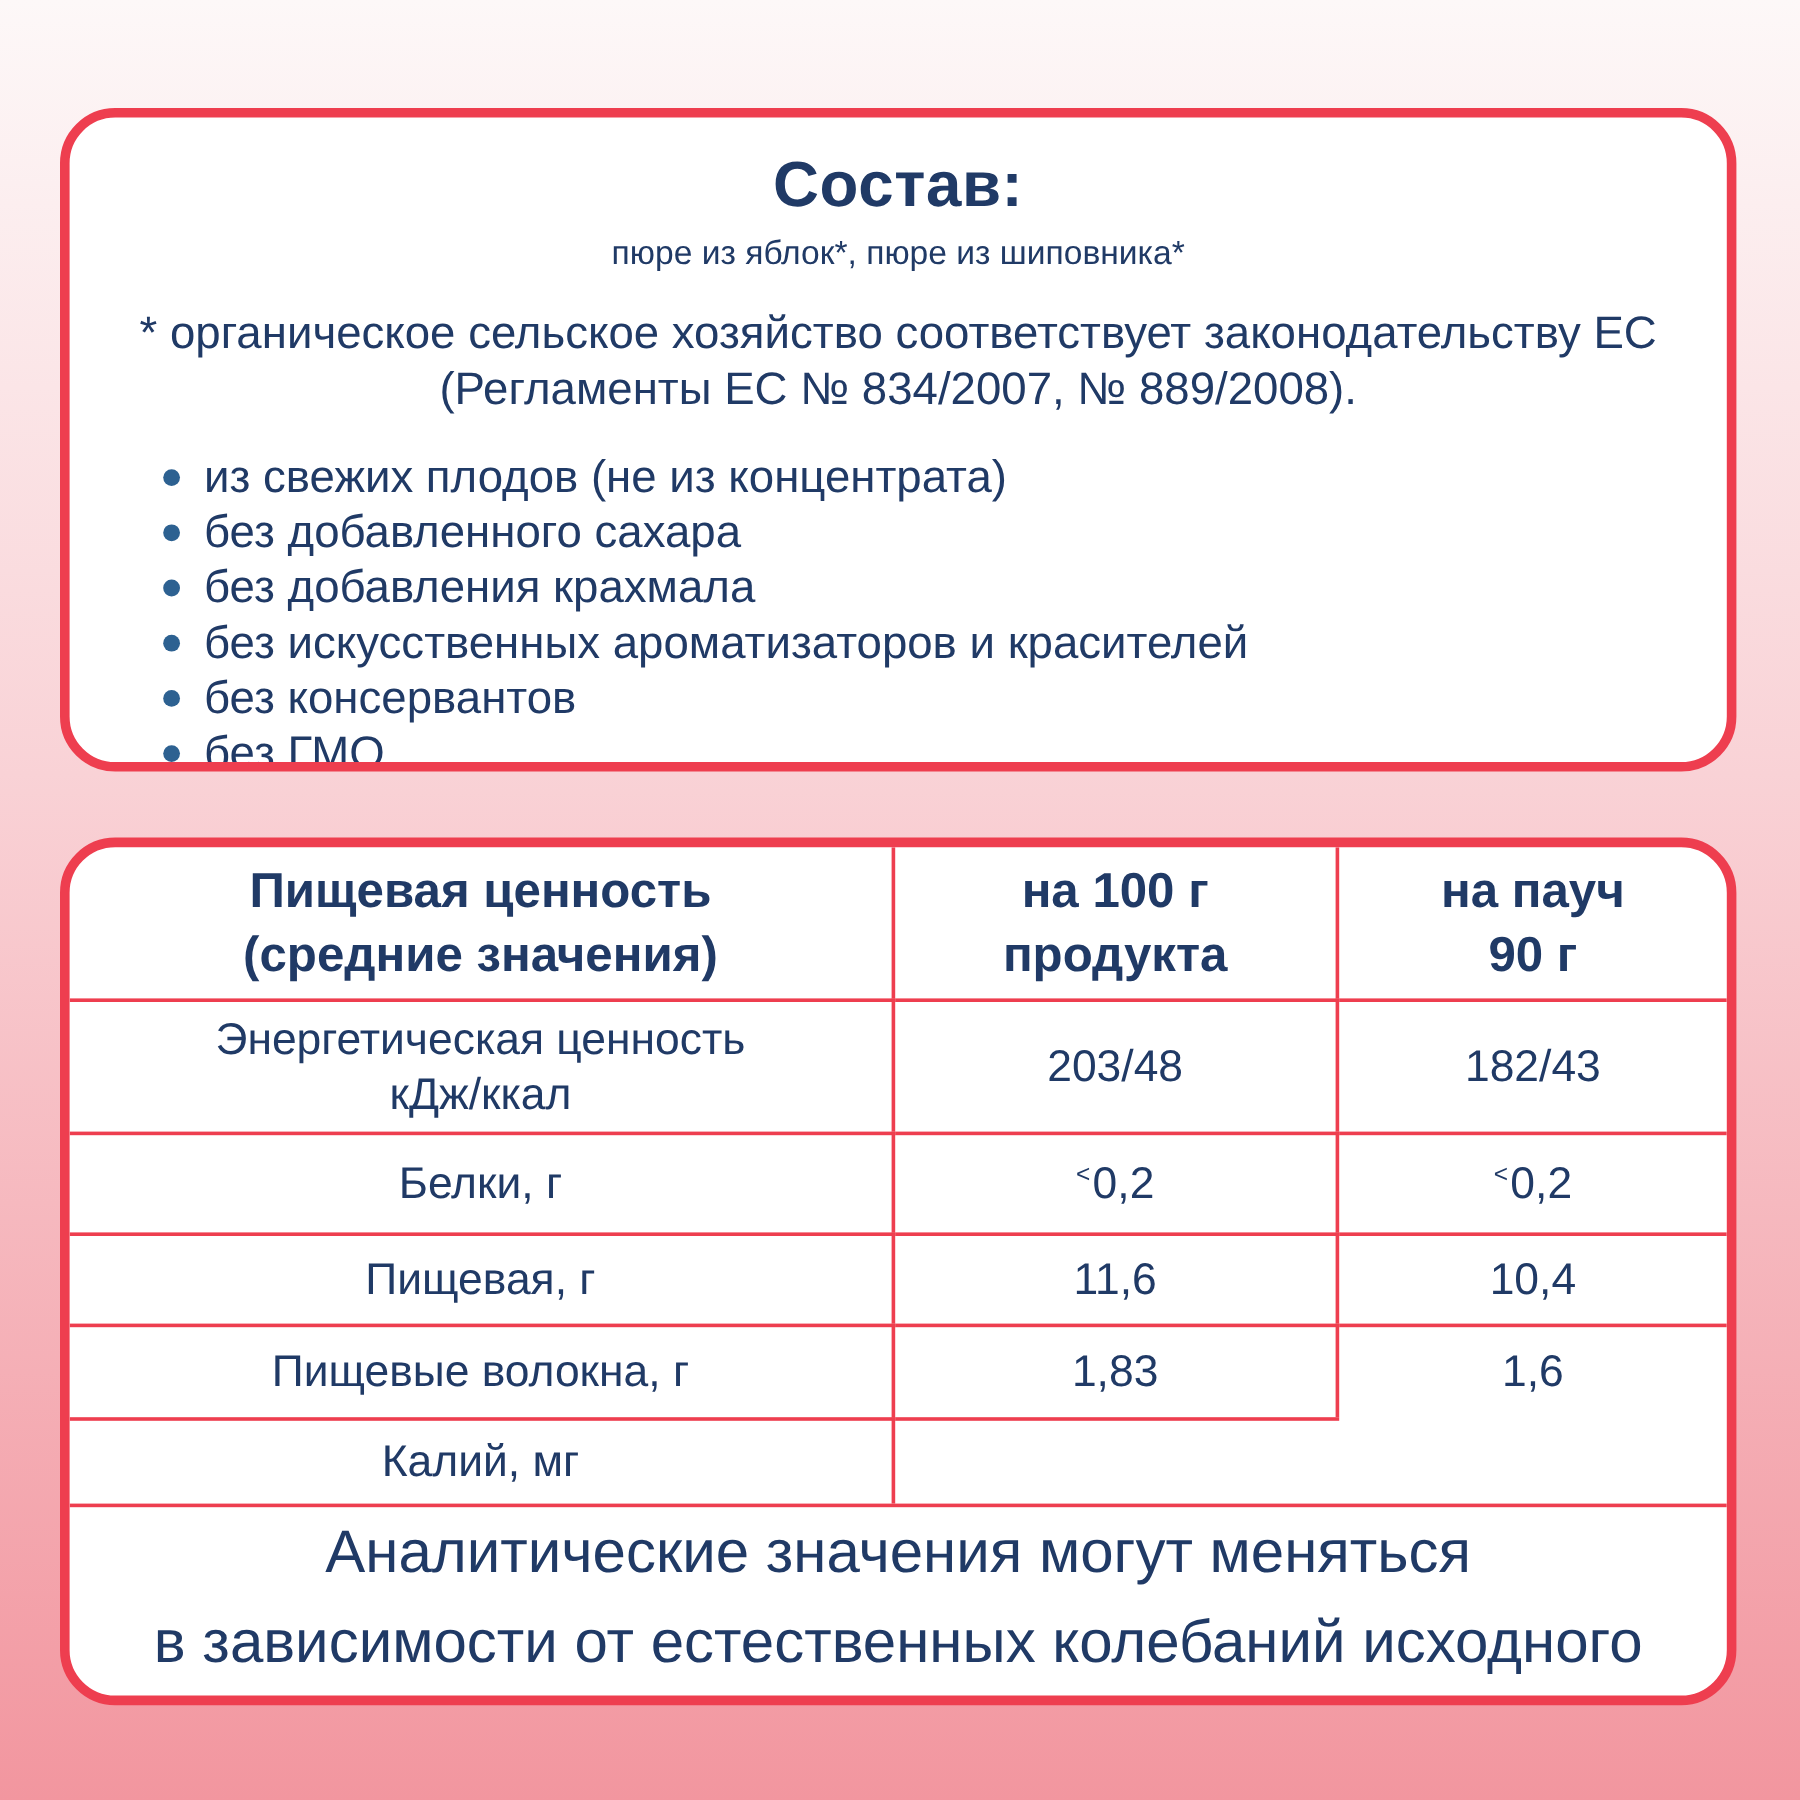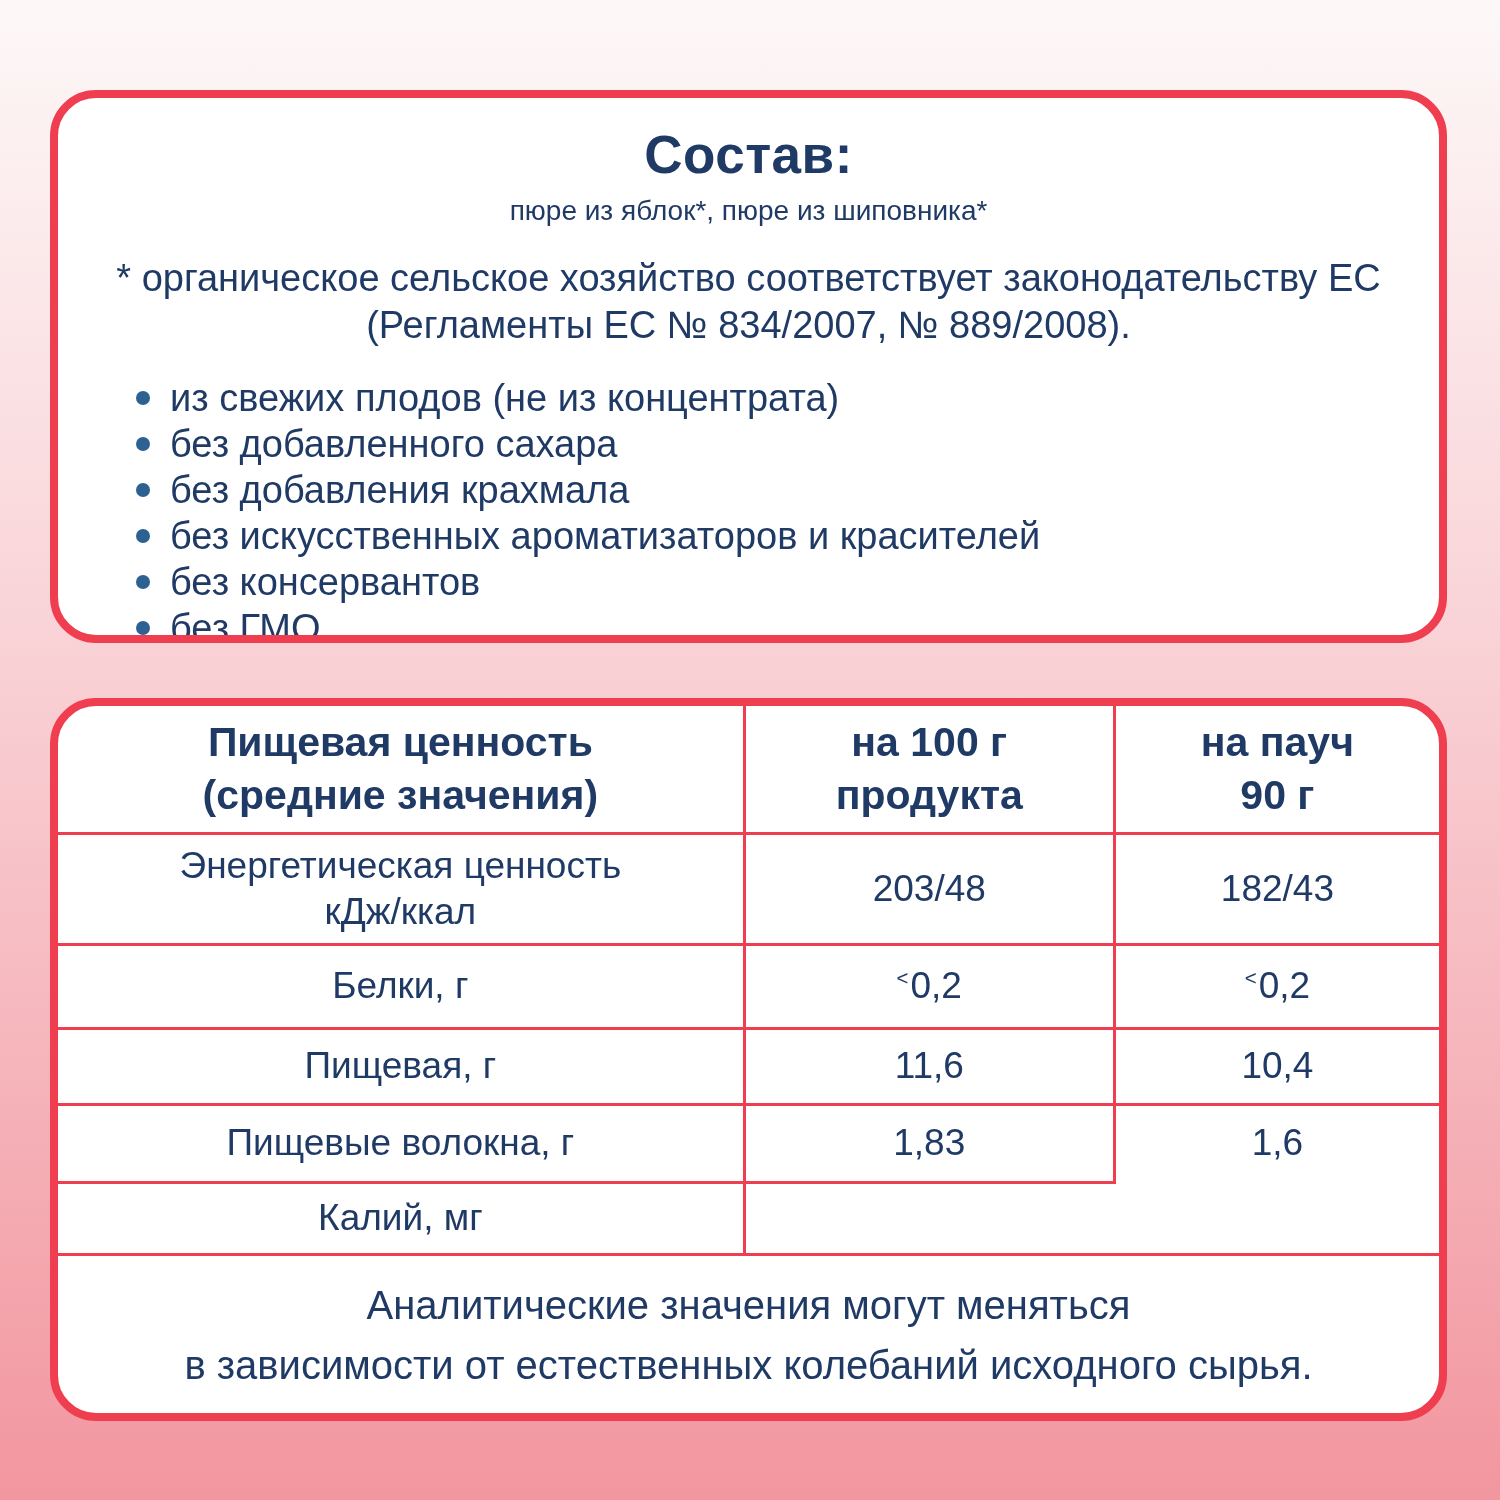--- a/index.html
+++ b/index.html
@@ -107,21 +107,21 @@
     margin-right:2px;
   }
   .footnote{
     grid-column:1 / span 3;
     border-top:3px solid var(--accent);
     display:flex;
     flex-direction:column;
     align-items:center;
     justify-content:center;
     text-align:center;
-    font-size:40px;
+    font-size:50px;
     line-height:1.5;
     padding:0 40px;
   }
 </style>
 </head>
 <body>
 
 <section class="card" id="composition-card">
   <h1 class="comp-title">Состав:</h1>
   <p class="comp-ingredients">пюре из яблок*, пюре из шиповника*</p>

